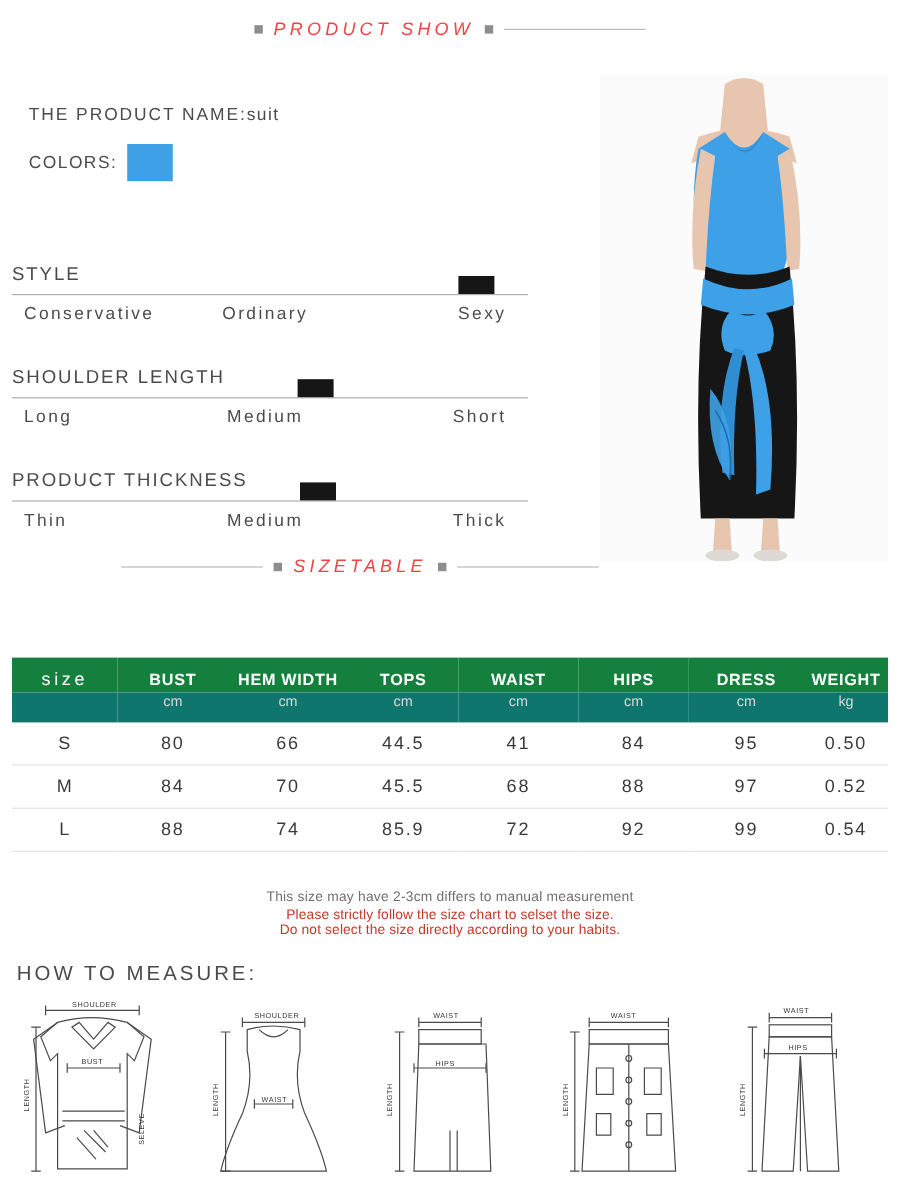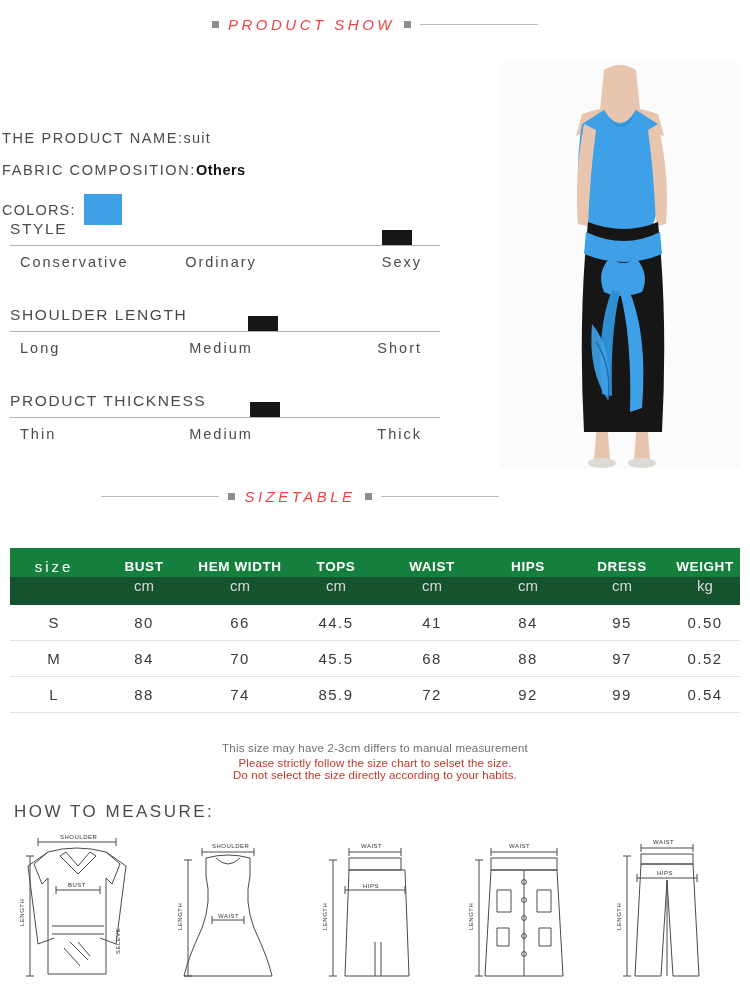--- a/index.html
+++ b/index.html
@@ -25,24 +25,24 @@
   }
   .sec-head .sq {
     width: 7px; height: 7px; background: #8d8d8d; flex: 0 0 auto;
   }
   .sec-head .title {
     font-size: 15px; letter-spacing: 3.5px; color: #ef4444;
     font-weight: 400; white-space: nowrap; font-style: italic;
   }
 
   #product-show-head { position: absolute; top: 16px; left: 0; width: 750px; }
-  #sizetable-head { position: absolute; top: 488px; left: 0; width: 600px; }
-
-  
-  .info { position: absolute; top: 88px; left: 2px; width: 470px; margin-top: 42px; }
+  #sizetable-head { position: absolute; top: 464px; left: 0; width: 600px; }
+
+  
+  .info { position: absolute; top: 88px; left: 24px; width: 470px; }
   .info-line { font-size: 14.5px; letter-spacing: 1.2px; color: #4b4b4b; margin-bottom: 16px; }
   .info-line b { font-weight: 700; color: #111; letter-spacing: 0.5px; }
   .info-line .lbl { letter-spacing: 1.6px; }
 
   .colors-row { display: flex; align-items: center; gap: 8px; margin-top: 6px; margin-bottom: 8px; }
   .swatch { width: 38px; height: 31px; background: #3ea1e8; display: block; }
 
   
   .attr { position: absolute; left: 10px; width: 440px; }
   .attr .attr-title { font-size: 15.5px; letter-spacing: 1.6px; color: #4b4b4b; margin-bottom: 7px; }
@@ -64,21 +64,21 @@
   }
 
   
   .sizetable { position: absolute; top: 548px; left: 10px; width: 730px; }
   table { border-collapse: collapse; width: 730px; }
   thead tr.head-main th {
     background: #15803d; color: #ffffff; font-size: 13.5px; font-weight: 700;
     padding: 10px 0 2px 0; letter-spacing: 0.6px; text-align: center;
   }
   thead tr.head-unit th {
-    background: #14532d; color: #d8d8d8; font-size: 15px; font-weight: 400;
+    background: #0f766e; color: #d8d8d8; font-size: 12px; font-weight: 400;
     padding: 0 0 11px 0; text-align: center;
   }
   thead tr.head-main th.sizecol { font-size: 15px; font-weight: 400; letter-spacing: 3px; }
   tbody td {
     text-align: center; font-size: 15px; color: #3a3a3a; letter-spacing: 1.5px;
     padding: 9px 0; border-bottom: 1px solid #e3e3e3;
   }
   tbody td.sizecol { font-size: 15px; letter-spacing: 1px; }
   tbody tr:last-child td { border-bottom: 1px solid #e3e3e3; }
 
@@ -108,23 +108,20 @@
   <div class="sec-head" id="product-show-head">
     <span class="sq"></span>
     <span class="title">PRODUCT SHOW</span>
     <span class="sq"></span>
     <span class="rule"></span>
   </div>
 
   <div class="info">
     <div class="info-line">
       <span class="lbl">THE PRODUCT NAME:</span><span>suit</span>
-    </div>
-    <div class="info-line">
-      <span class="lbl">FABRIC COMPOSITION:</span><b>Others</b>
     </div>
     <div class="colors-row">
       <span class="info-line" style="margin:0">COLORS:</span>
       <span class="swatch"></span>
     </div>
   </div>
 
   <div class="attr" id="attr-style">
     <div class="attr-title">STYLE</div>
     <div class="line">

